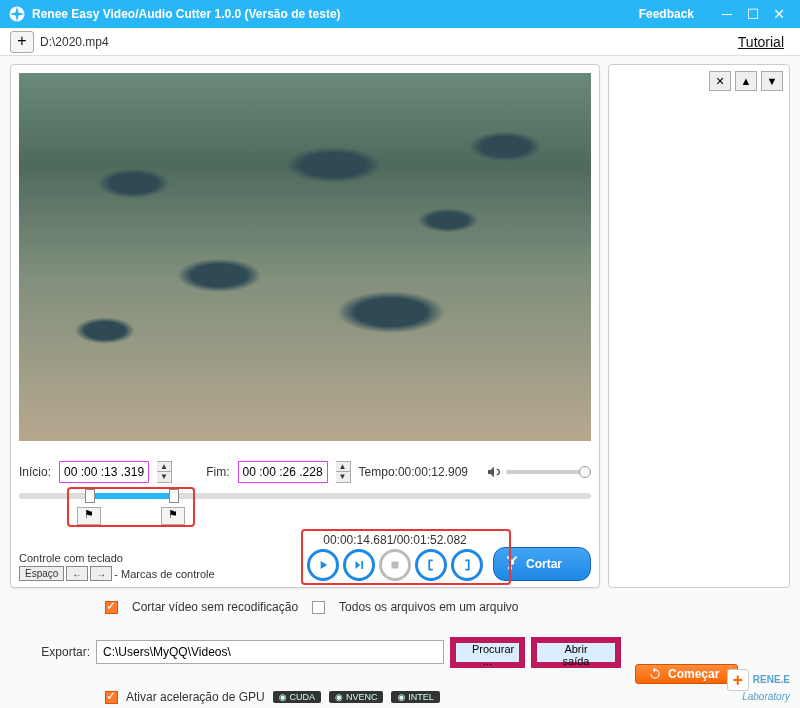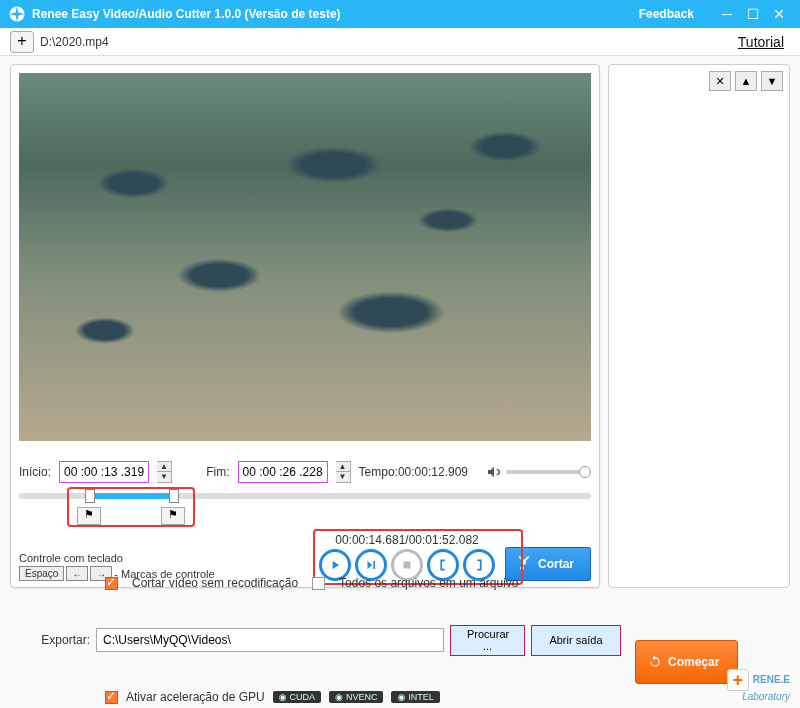--- a/index.html
+++ b/index.html
@@ -57,35 +57,35 @@
 .ctrl-section { display: flex; align-items: flex-end; gap: 2px; margin-top: 4px; }
 .kb-help { font-size: 11px; color: #333; }
 .kb-row { display: flex; align-items: center; gap: 2px; margin-top: 2px; }
 .key { border: 1px solid #888; background: #eee; padding: 1px 5px; font-size: 10px; }
 .play-block { position: relative; margin-left: auto; text-align: center; }
 .play-time { font-size: 12px; color: #333; margin-bottom: 2px; }
 .play-btns { display: flex; gap: 4px; }
 .round-btn { width: 32px; height: 32px; border-radius: 50%; border: 3px solid #1e88e5; display: flex; align-items: center; justify-content: center; cursor: pointer; background: #fff; }
 .round-btn.disabled { border-color: #bbb; }
 .round-btn svg { width: 14px; height: 14px; }
-.cut-btn { background: linear-gradient(#42a5f5,#1e88e5); border: 1px solid #1565c0; color: #fff; height: 34px; padding: 0 16px 0 10px; font-size: 12px; font-weight: bold; display: flex; align-items: center; gap: 6px; cursor: pointer; margin-left: 8px; border-radius: 2px; }
+.cut-btn { background: linear-gradient(#42a5f5,#1e88e5); border: 1px solid #1565c0; color: #fff; height: 34px; padding: 0 28px 0 10px; font-size: 12px; font-weight: bold; display: flex; align-items: center; gap: 6px; cursor: pointer; margin-left: 8px; border-radius: 12px; }
 .cut-btn svg { width: 16px; height: 16px; }
 
 .bottom { position: absolute; bottom: 4px; left: 0; right: 0; padding: 6px 10px 0 10px; font-size: 12px; color: #333; }
 .opt-row { display: flex; align-items: center; gap: 14px; margin-left: 95px; margin-bottom: 6px; }
 .chk { width: 13px; height: 13px; background: #ff7a2f; border: 1px solid #e65100; position: relative; }
 .chk.checked::after { content: "✓"; color: #fff; position: absolute; top: -3px; left: 0; font-size: 12px; }
 .chk.unchecked { background: #fff; border: 1px solid #999; }
 .export-row { display: flex; align-items: center; gap: 6px; }
 .export-row label { width: 80px; text-align: right; }
 .export-input { flex: 0 0 348px; height: 24px; border: 1px solid #aaa; padding: 0 6px; font-size: 12px; background: #fff; }
-.browse-btn, .open-btn { height: 31px; border: 1px solid #be185d; background: #dbeeff; font-size: 11px; padding: 0 16px; cursor: pointer; }
+.browse-btn, .open-btn { height: 31px; border: 6px solid #be185d; background: #dbeeff; font-size: 11px; padding: 0 16px; cursor: pointer; }
 .open-btn { background: #dbeeff; width: 90px; }
 .browse-btn { width: 75px;}
-.start-btn { background: linear-gradient(#ff8a3d,#f96700); border: 1px solid #d35400; color: #fff; height: 44px; padding: 0 18px 0 12px; font-size: 12px; font-weight: bold; display: flex; align-items: center; gap: 6px; cursor: pointer; border-radius: 3px; margin-left: 8px; margin-top: 44px; }
+.start-btn { background: linear-gradient(#ff8a3d,#f96700); border: 1px solid #d35400; color: #fff; height: 20px; padding: 0 18px 0 12px; font-size: 12px; font-weight: bold; display: flex; align-items: center; gap: 6px; cursor: pointer; border-radius: 3px; margin-left: 8px; margin-top: 44px; }
 .gpu-row { display: flex; align-items: center; gap: 8px; margin-top: 6px; margin-left: 95px; }
 .badge { background: #333; color: #cfe; font-size: 9px; padding: 1px 6px; border-radius: 2px; display: flex; align-items: center; gap: 3px; }
 .logo { position: absolute; right: 10px; bottom: 2px; text-align: right; font-size: 10px; color: #5aa0c8; font-weight: bold; line-height: 1.1; }
 .logo .plus { display:inline-block; width:22px; height:22px; background:#fff; border:1px solid #ccc; color:#f96700; font-size:18px; text-align:center; line-height:20px; border-radius:3px; margin-right:4px; vertical-align:middle;}
 </style>
 </head>
 <body>
 
 <div class="titlebar">
   <svg class="app-icon" viewBox="0 0 24 24">

